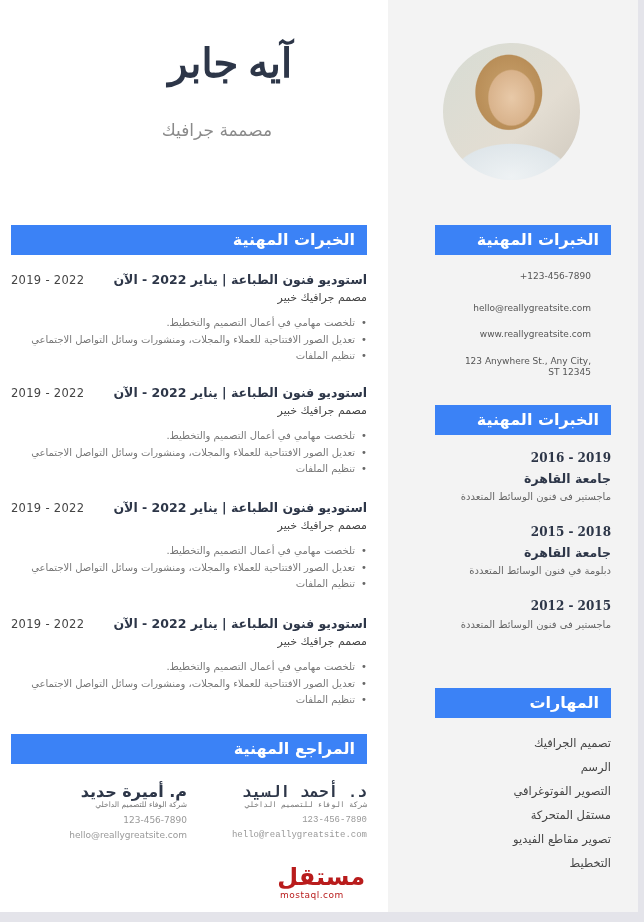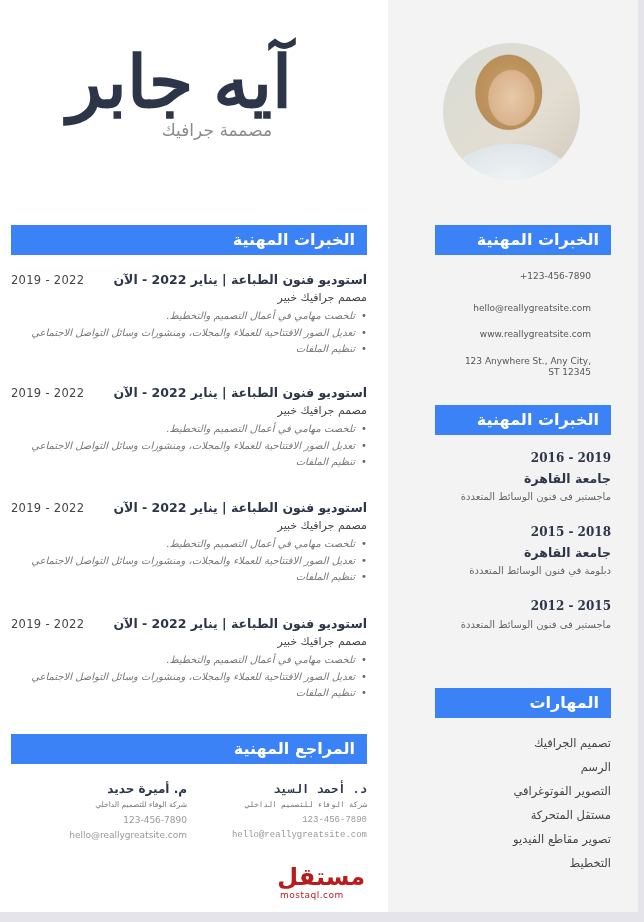--- a/index.html
+++ b/index.html
@@ -3,52 +3,52 @@
 <meta charset="utf-8">
 <style>
   * { margin:0; padding:0; box-sizing:border-box; }
   html, body { width:644px; height:922px; overflow:hidden; background:#e6e6ea; }
   body { font-family:"DejaVu Sans", sans-serif; position:relative; }
   .page { position:absolute; left:0; top:0; width:638px; height:912px; background:#ffffff; }
   .sidebar { position:absolute; left:388px; top:0; width:250px; height:912px; background:#f3f3f3; }
   .edge { position:absolute; left:638px; top:0; width:6px; height:922px; background:#e4e4ea; }
   .bottom-band { position:absolute; left:0; top:912px; width:644px; height:10px; background:#e4e4ea; }
 
-  .name { position:absolute; right:352px; top:40px; font-family:Liberation Sans, sans-serif; font-weight:bold; font-size:72px; color:#2d3648; direction:rtl; white-space:nowrap; }
+  .name { position:absolute; right:352px; top:40px; font-family:Liberation Serif, serif; font-weight:bold; font-size:40px; color:#2d3648; direction:rtl; white-space:nowrap; }
   .title { position:absolute; right:372px; top:120px; font-size:17px; color:#8a8a8a; direction:rtl; white-space:nowrap; }
 
   .photo { position:absolute; left:443px; top:43px; width:137px; height:137px; border-radius:50%; overflow:hidden;
     background: radial-gradient(ellipse 30% 36% at 50% 40%, #e8c9a8 0%, #d9b38c 55%, transparent 58%),
                 radial-gradient(ellipse 40% 45% at 48% 36%, #c9a36e 0%, #b98e58 60%, transparent 62%),
                 radial-gradient(ellipse 70% 40% at 50% 98%, #eef2f4 0%, #dfe6ea 60%, transparent 62%),
                 linear-gradient(135deg, #d7dcd4 0%, #e3ddd2 60%, #cfc8bd 100%); }
 
   .bar { position:absolute; height:30px; background:#3b82f6; color:#ffffff; font-weight:bold; font-size:16px; direction:rtl; padding-right:12px; line-height:30px; white-space:nowrap; }
 
   .exp { position:absolute; left:11px; width:356px; direction:rtl; }
   .exp-head { position:relative; height:18px; }
   .exp-title { position:absolute; right:0; top:0; font-size:12.5px; font-weight:bold; color:#2d3648; white-space:nowrap; }
   .exp-years { position:absolute; left:0; top:1px; font-size:11.5px; color:#444; direction:ltr; white-space:nowrap; letter-spacing:0.3px; }
   .exp-role { font-size:11px; color:#444; margin-top:1px; height:16px; }
-  .exp-list { list-style:none; margin-top:1px;font-style:italic; }
+  .exp-list { list-style:none; margin-top:8px; }
   .exp-list li { font-size:10px; color:#777; height:16.5px; line-height:16.5px; white-space:nowrap; padding-right:12px; position:relative; }
   .exp-list li::before { content:"•"; position:absolute; right:0; top:0; color:#666; font-size:10px; }
 
   .contact { position:absolute; right:53px; direction:ltr; text-align:right; font-size:9px; color:#555; white-space:nowrap; }
 
   .edu { position:absolute; right:33px; direction:rtl; text-align:right; }
   .edu-years { font-family:"DejaVu Serif", serif; font-weight:bold; font-size:12px; color:#2d3648; direction:ltr; text-align:right; height:20px; }
   .edu-school { font-weight:bold; font-size:12.5px; color:#2d3648; height:20px; }
   .edu-degree { font-size:10px; color:#666; white-space:nowrap; }
 
   .skills { position:absolute; right:33px; top:733px; direction:rtl; text-align:right; list-style:none; }
   .skills li { font-size:11.5px; color:#444; height:24px; line-height:20px; white-space:nowrap; }
 
   .ref { position:absolute; direction:rtl; text-align:right; }
-  .ref-name { font-weight:bold; font-size:12px; color:#2d3648; height:18px; white-space:nowrap; }
+  .ref-name { font-weight:bold; font-size:16px; color:#2d3648; height:18px; white-space:nowrap; }
   .ref-company { font-size:7.5px; color:#777; height:15px; white-space:nowrap; }
   .ref-phone, .ref-email { font-size:9px; color:#999; direction:ltr; text-align:right; height:15px; white-space:nowrap; }
 
   .watermark { position:absolute; left:280px; top:864px; width:85px; text-align:left; color:#b91c1c; }
   .wm-ar { font-size:24px; font-weight:bold; direction:rtl; line-height:26px; }
   .wm-en { font-size:9px; line-height:10px; letter-spacing:0.5px; }
 </style>
 </head>
 <body>
 

